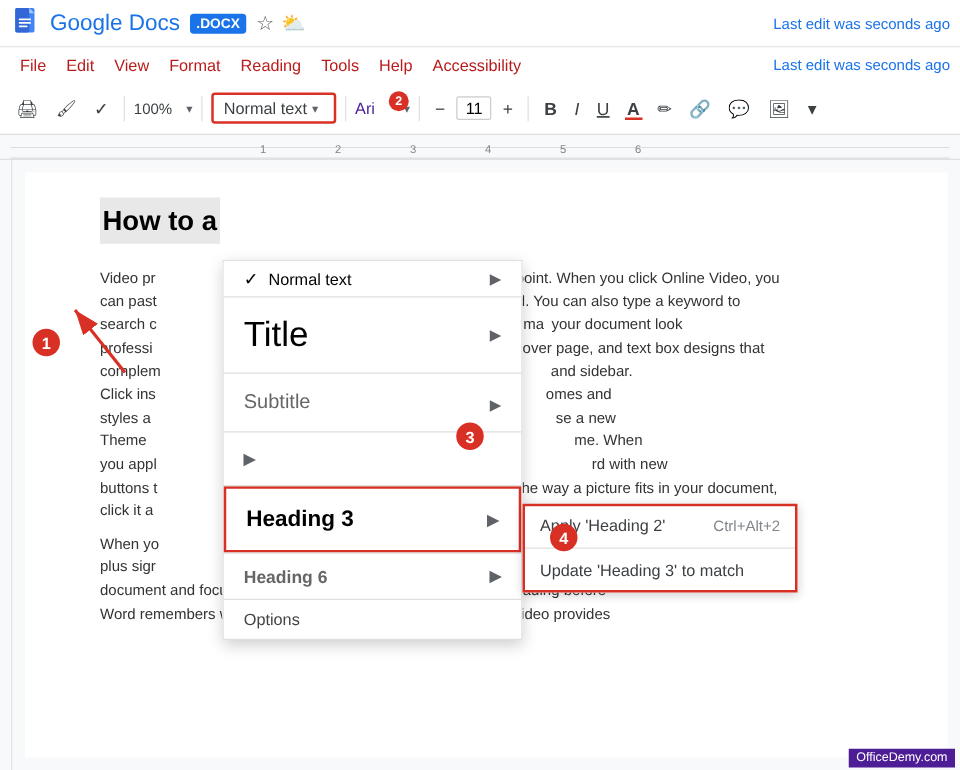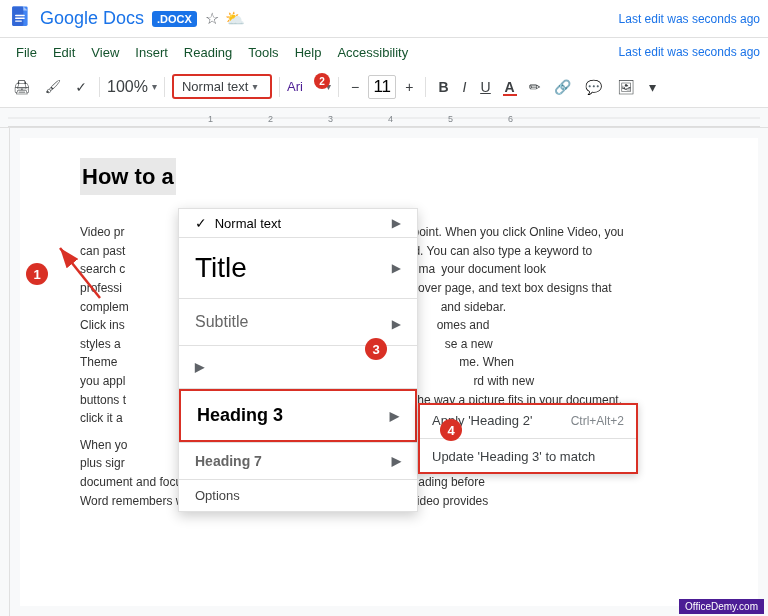--- a/index.html
+++ b/index.html
@@ -7,21 +7,21 @@
 
     
     #topbar { display: flex; align-items: center; padding: 4px 8px; height: 38px; background: #fff; border-bottom: 1px solid #e0e0e0; }
     #app-icon { width: 28px; height: 28px; margin-right: 4px; }
     #app-title { font-size: 18px; color: #1a73e8; font-weight: 500; margin-right: 8px; }
     #docx-badge { background: #1a73e8; color: #fff; font-size: 11px; font-weight: bold; padding: 2px 5px; border-radius: 3px; margin-right: 8px; }
     #star-icon, #cloud-icon { color: #5f6368; font-size: 16px; margin-right: 6px; cursor: pointer; }
 
     
     #menubar { display: flex; align-items: center; padding: 2px 8px; height: 28px; background: #fff; }
-    .menu-item { font-size: 13px; color: #14532d; padding: 2px 8px; cursor: pointer; border-radius: 4px; }
+    .menu-item { font-size: 13px; color: #b91c1c; padding: 2px 8px; cursor: pointer; border-radius: 4px; }
     #last-edit { font-size: 12px; color: #1a73e8; margin-left: auto; cursor: pointer; }
 
     
     #toolbar { display: flex; align-items: center; padding: 4px 8px; height: 42px; background: #fff; border-bottom: 1px solid #e0e0e0; gap: 4px; }
     .toolbar-btn { background: none; border: none; cursor: pointer; color: #3c4043; font-size: 14px; padding: 3px 5px; border-radius: 3px; display: flex; align-items: center; justify-content: center; }
     #style-selector { border: 2px solid #d93025; background: #fff; color: #3c4043; font-size: 13px; padding: 3px 6px; border-radius: 3px; cursor: pointer; display: flex; align-items: center; min-width: 100px; }
     .toolbar-sep { width: 1px; height: 20px; background: #e0e0e0; margin: 0 3px; }
     #font-size-input { width: 28px; text-align: center; border: 1px solid #ccc; border-radius: 2px; font-size: 13px; }
     .bold-btn { font-weight: bold; }
     .italic-btn { font-style: italic; }
@@ -30,21 +30,21 @@
     
     #ruler { height: 20px; background: #f8f9fa; border-bottom: 1px solid #e0e0e0; display: flex; align-items: center; padding: 0 8px; font-size: 10px; color: #80868b; position: relative; }
 
     
     #main { display: flex; height: calc(616px - 38px - 28px - 42px - 20px); }
     #sidebar-left { width: 10px; background: #f8f9fa; border-right: 1px solid #e0e0e0; }
     #document-area { flex: 1; background: #f8f9fa; padding: 10px; overflow: hidden; position: relative; }
     #document-page { background: #fff; width: 100%; height: 100%; padding: 20px 60px; position: relative; font-size: 12px; line-height: 1.6; color: #333; }
 
     
-    .doc-heading { font-size: 22px; font-weight: bold; color: #000; margin-bottom: 20px; position: relative; display: inline-block; }
+    .doc-heading { font-size: 22px; font-weight: bold; color: #000; margin-bottom: 10px; position: relative; display: inline-block; }
 
     
     .highlight-text { background: #e8e8e8; padding: 1px 2px; }
 
     
     #dropdown-overlay { position: absolute; top: 80px; left: 168px; width: 240px; background: #fff; border: 1px solid #e0e0e0; box-shadow: 0 4px 12px rgba(0,0,0,0.2); z-index: 100; }
     .dropdown-item { padding: 6px 16px; cursor: pointer; display: flex; align-items: center; justify-content: space-between; }
     .dropdown-item.checked { background: #fff; }
     .dropdown-title { font-size: 28px; font-weight: normal; padding: 14px 16px; border-top: 1px solid #e0e0e0; border-bottom: 1px solid #e0e0e0; cursor: pointer; display: flex; align-items: center; justify-content: space-between; }
     .dropdown-subtitle { font-size: 16px; color: #666; padding: 14px 16px; border-bottom: 1px solid #e0e0e0; cursor: pointer; display: flex; align-items: flex-end; justify-content: space-between; }
@@ -86,51 +86,51 @@
   <span id="docx-badge">.DOCX</span>
   <span id="star-icon">☆</span>
   <span id="cloud-icon">⛅</span>
   <span id="last-edit">Last edit was seconds ago</span>
 </div>
 
 <div id="menubar">
   <span class="menu-item">File</span>
   <span class="menu-item">Edit</span>
   <span class="menu-item">View</span>
-  <span class="menu-item">Insert</span>
+  <span class="menu-item">Format</span>
   <span class="menu-item">Reading</span>
   <span class="menu-item">Tools</span>
   <span class="menu-item">Help</span>
   <span class="menu-item">Accessibility</span>
   <span id="last-edit" style="font-size:12px;color:#1a73e8;margin-left:auto;cursor:pointer;">Last edit was seconds ago</span>
 </div>
 
 <div id="toolbar">
   <button class="toolbar-btn">🖨</button>
   <button class="toolbar-btn" style="font-size:13px;">🖌</button>
   <button class="toolbar-btn">✓</button>
   <div class="toolbar-sep"></div>
-  <span style="font-size:16px;color:#3c4043;cursor:pointer;min-width:38px;">100%</span>
+  <span style="font-size:12px;color:#3c4043;cursor:pointer;min-width:38px;">100%</span>
   <span style="font-size:10px;color:#5f6368;cursor:pointer;">▾</span>
   <div class="toolbar-sep"></div>
 
   <div id="style-selector" style="border:2px solid #d93025;padding:3px 8px;border-radius:3px;cursor:pointer;display:flex;align-items:center;gap:4px;min-width:100px;">
     <span>Normal text</span>
     <span style="font-size:10px;color:#5f6368;">▾</span>
   </div>
   <div class="toolbar-sep"></div>
 
   <div class="tb-step">
     <span style="font-size:13px;color:#4c1d95;cursor:pointer;min-width:35px;">Ari</span>
     <span class="tb-step-num">2</span>
   </div>
   <span style="font-size:10px;color:#5f6368;cursor:pointer;">▾</span>
   <div class="toolbar-sep"></div>
   <button class="toolbar-btn">−</button>
-  <input type="text" id="font-size-input" style="width: 28px; text-align: center; border: 1px solid rgb(204, 204, 204); border-radius: 2px; font-size: 17px; padding: 1px;" value="11">
+  <input type="text" id="font-size-input" style="width: 28px; text-align: center; border: 1px solid rgb(204, 204, 204); border-radius: 2px; font-size: 13px; padding: 1px;" value="11">
   <button class="toolbar-btn">+</button>
   <div class="toolbar-sep"></div>
   <button class="toolbar-btn bold-btn">
       <b>B</b>
     </button>
   <button class="toolbar-btn italic-btn">
       <i>I</i>
     </button>
   <button class="toolbar-btn underline-btn">
       <u>U</u>
@@ -213,21 +213,21 @@
 
         <span class="badge" style="top:-8px;right:30px;">3</span>
       </div>
 
       <div class="heading2-item">
         <span>Heading 3</span>
         <span style="font-size:12px;color:#5f6368;">▶</span>
       </div>
 
       <div class="heading3-item">
-        <span>Heading 7</span>
+        <span>Heading 6</span>
         <span style="font-size:12px;color:#5f6368;">▶</span>
       </div>
 
       <div class="options-item">
         <span>Options</span>
       </div>
     </div>
 
     <div id="heading2-submenu">
       <div class="submenu-item">

